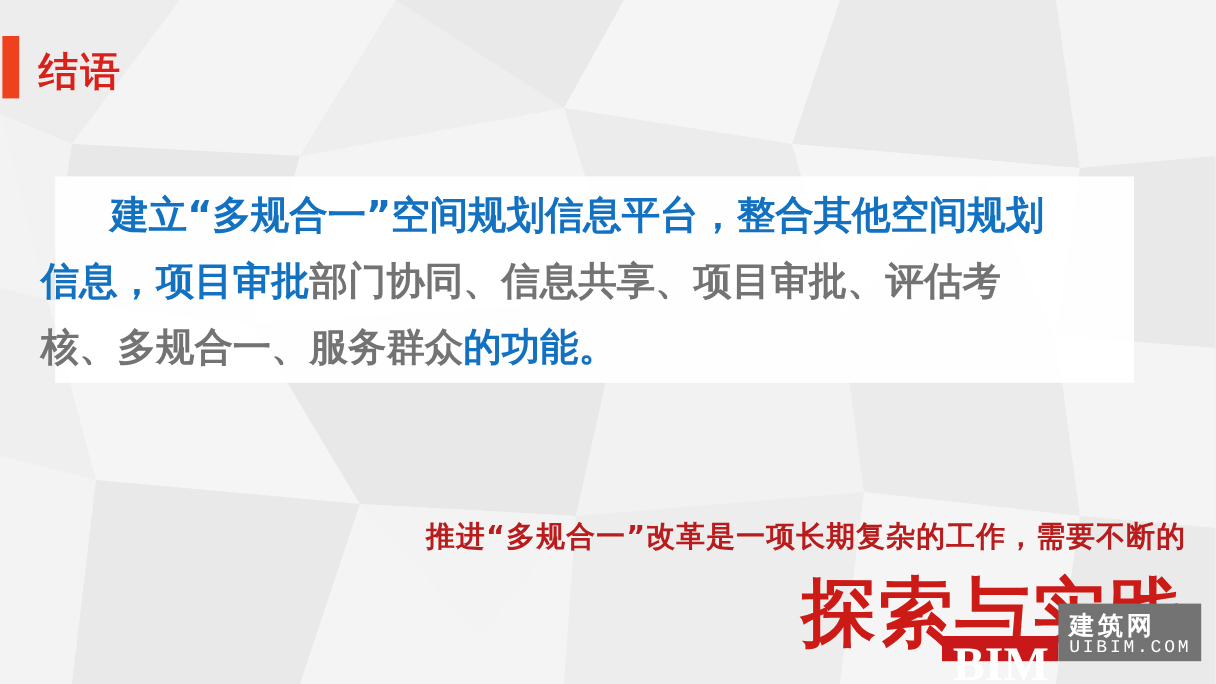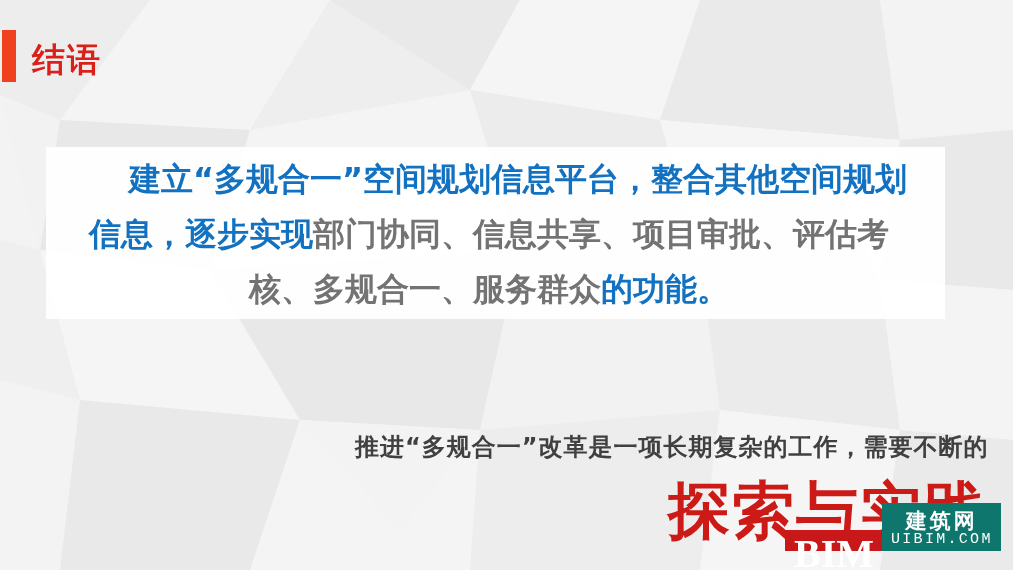--- a/index.html
+++ b/index.html
@@ -5,21 +5,20 @@
 <style>
   html,body{margin:0;padding:0;}
   body{
     width:1013px;height:570px;overflow:hidden;
     font-family:"Liberation Sans","DejaVu Sans",sans-serif;
     background:#f2f2f2;
   }
   .slide{
     position:relative;width:1013px;height:570px;overflow:hidden;
     background:#f0f0f0;
-    text-align:center;
   }
   
   .bg-poly{position:absolute;left:0;top:0;width:1013px;height:570px;}
   .bg-poly svg{display:block;width:1013px;height:570px;}
 
   
   .hdr-bar{
     position:absolute;left:2px;top:30px;width:14px;height:52px;
     background:#f0411f;
   }
@@ -43,21 +42,21 @@
     font-family:"DejaVu Sans","Liberation Sans",sans-serif;
   }
   .ln{white-space:nowrap;}
   .ln1{padding-left:58px;}
   .blue{color:#1271c0;}
   .red{color:#737373;}
 
   
   .tail1{
     position:absolute;left:355px;top:430px;
-    font-size:24px;line-height:34px;font-weight:700;color:#404040;
+    font-size:24px;line-height:34px;font-weight:700;color:#b91c1c;
     font-family:"DejaVu Sans","Liberation Sans",sans-serif;
     white-space:nowrap;letter-spacing:1px;
   }
   .tail2{
     position:absolute;left:668px;top:473px;
     font-size:62px;line-height:76px;font-weight:700;color:#cc1b16;
     font-family:"DejaVu Sans","Liberation Sans",sans-serif;
     white-space:nowrap;letter-spacing:2px;
   }
 
@@ -66,21 +65,21 @@
     position:absolute;left:785px;top:503px;height:48px;
     display:flex;align-items:stretch;
   }
   .wm-bim{
     background:#c8181a;color:#ffffff;
     font-family:"Liberation Serif","DejaVu Serif",serif;
     font-weight:700;font-size:40px;line-height:48px;
     padding:0 8px 0 9px;letter-spacing:0px;margin-top:27px;
   }
   .wm-right{
-    background:#0f766e;color:#ffffff;
+    background:#737373;color:#ffffff;
     padding:2px 8px 2px 9px;
     display:flex;flex-direction:column;justify-content:center;
   }
   .wm-cn{
     font-family:"DejaVu Sans","Liberation Sans",sans-serif;
     font-size:21px;line-height:24px;font-weight:700;letter-spacing:3px;
   }
   .wm-url{
     font-family:Liberation Mono, monospace;
     font-size:15px;line-height:13px;letter-spacing:2.3px;
@@ -127,21 +126,21 @@
 
   <div class="hdr-bar"></div>
   <div class="hdr-title">结语</div>
 
   <div class="panel"></div>
   <div class="panel-body">
     <div class="ln ln1">
       <span class="blue">建立“多规合一”空间规划信息平台，整合其他空间规划</span>
     </div>
     <div class="ln">
-      <span class="blue">信息，逐步实现</span><span class="red">部门协同、信息共享、项目审批、评估考</span>
+      <span class="blue">信息，项目审批</span><span class="red">部门协同、信息共享、项目审批、评估考</span>
     </div>
     <div class="ln">
       <span class="red">核、多规合一、服务群众</span><span class="blue">的功能。</span>
     </div>
   </div>
 
   <div class="tail1">推进“多规合一”改革是一项长期复杂的工作，需要不断的</div>
   <div class="tail2">探索与实践</div>
 
   <div class="wm">

